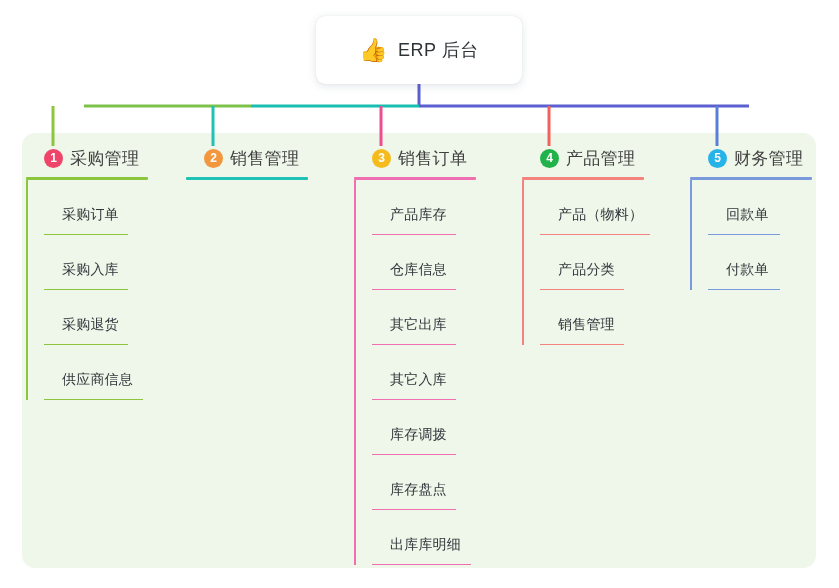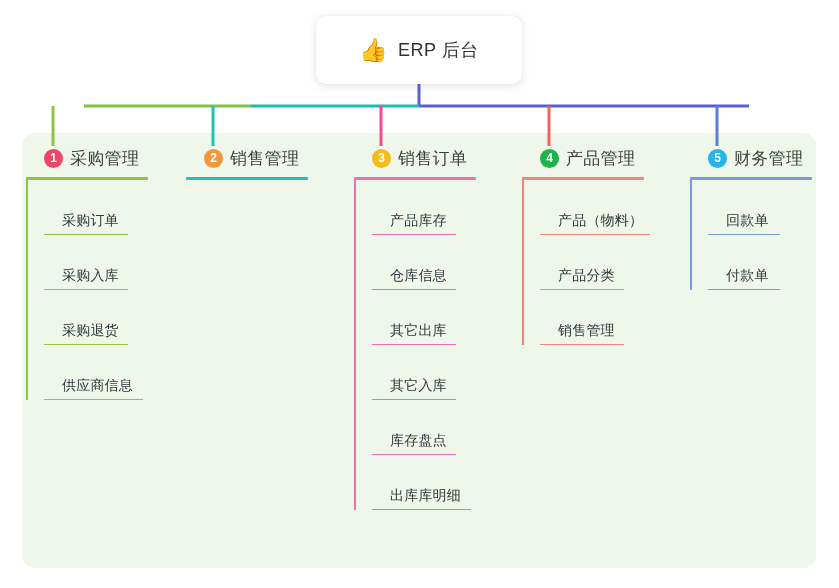--- a/index.html
+++ b/index.html
@@ -115,21 +115,21 @@
     bottom: 0;
     width: 2px;
   }
   .leaf {
     position: relative;
     height: 55px;
   }
   .leaf-text {
     position: absolute;
     left: 18px;
-    bottom: 5px;
+    bottom: 11px;
     font-size: 14px;
     color: #31363c;
     white-space: nowrap;
     letter-spacing: 0.2px;
   }
   .leaf-rule {
     position: absolute;
     left: 0;
     bottom: 0;
     height: 1.5px;
@@ -211,20 +211,24 @@
           </div>
           <div class="leaf">
             <span class="leaf-text">其它出库</span>
             <div class="leaf-rule" style="background: rgb(239, 111, 176); width: 84px;"></div>
           </div>
           <div class="leaf">
             <span class="leaf-text">其它入库</span>
             <div class="leaf-rule" style="background: rgb(239, 111, 176); width: 84px;"></div>
           </div>
           <div class="leaf">
+            <span class="leaf-text">库存调拨</span>
+            <div class="leaf-rule" style="background: rgb(239, 111, 176); width: 84px;"></div>
+          </div>
+          <div class="leaf">
             <span class="leaf-text">库存盘点</span>
             <div class="leaf-rule" style="background: rgb(239, 111, 176); width: 84px;"></div>
           </div>
           <div class="leaf">
             <span class="leaf-text">出库库明细</span>
             <div class="leaf-rule" style="background: rgb(239, 111, 176); width: 99px;"></div>
           </div>
         </div>
       </div>
       <div class="column" style="left: 522px; width: 160px;">

